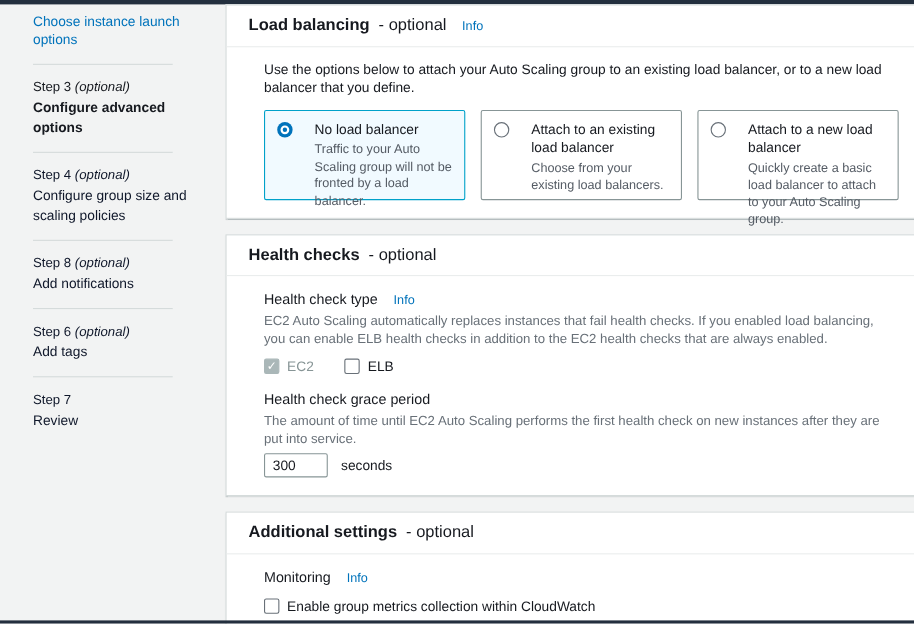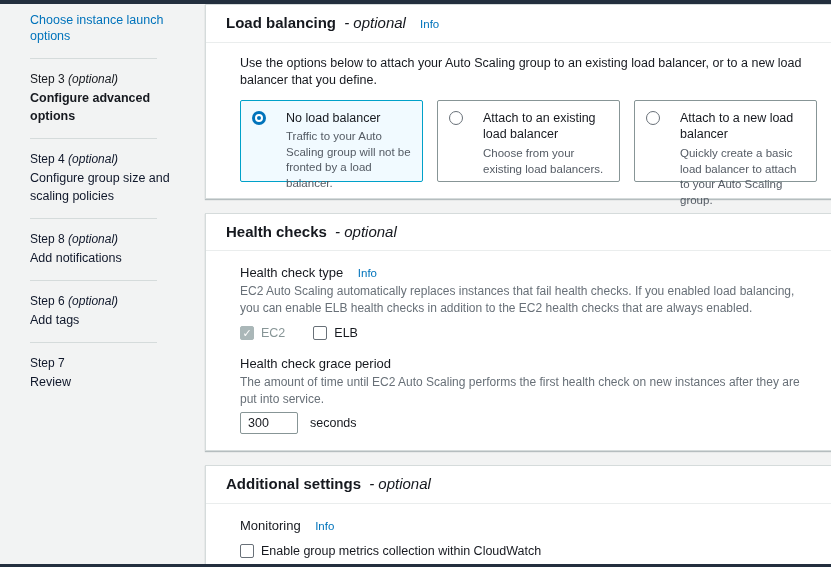--- a/index.html
+++ b/index.html
@@ -24,21 +24,21 @@
   .step-title { font-size:12.5px; line-height:1.45; margin-top:3px; }
   .step.current .step-title { font-weight:700; color:#16191f; }
   .step.upcoming .step-label, .step.upcoming .step-title { color:#0f172a; }
 
   
   .main { flex:1; padding-right:16px; }
   .panel { background:#fff; border:1px solid #d5dbdb; box-shadow:0 1px 1px rgba(0,28,36,.25); }
   .panel + .panel { margin-top:14px; }
   .panel-header { padding:10px 20px; border-bottom:1px solid #eaeded; font-size:15px; line-height:1.1; }
   .panel-title { font-weight:700; }
-  .panel-opt { font-style:italic; font-weight:400; margin-left:4px; }
+  .panel-opt { font-weight:400; margin-left:4px; }
   .info-link { color:#0073bb; font-size:11.5px; margin-left:10px; cursor:pointer;margin-top:43px; }
   .panel-body { padding:12px 34px 16px; }
 
   .lead-text { font-size:12.5px; line-height:1.4; max-width:578px; margin-bottom:10px; }
 
   
   .cards { display:flex; gap:14px; }
   .card {
     width:183px; height:82px; border:1px solid #879596; border-radius:2px;
     padding:9px 11px; background:#fff; display:flex; gap:20px; cursor:pointer;

